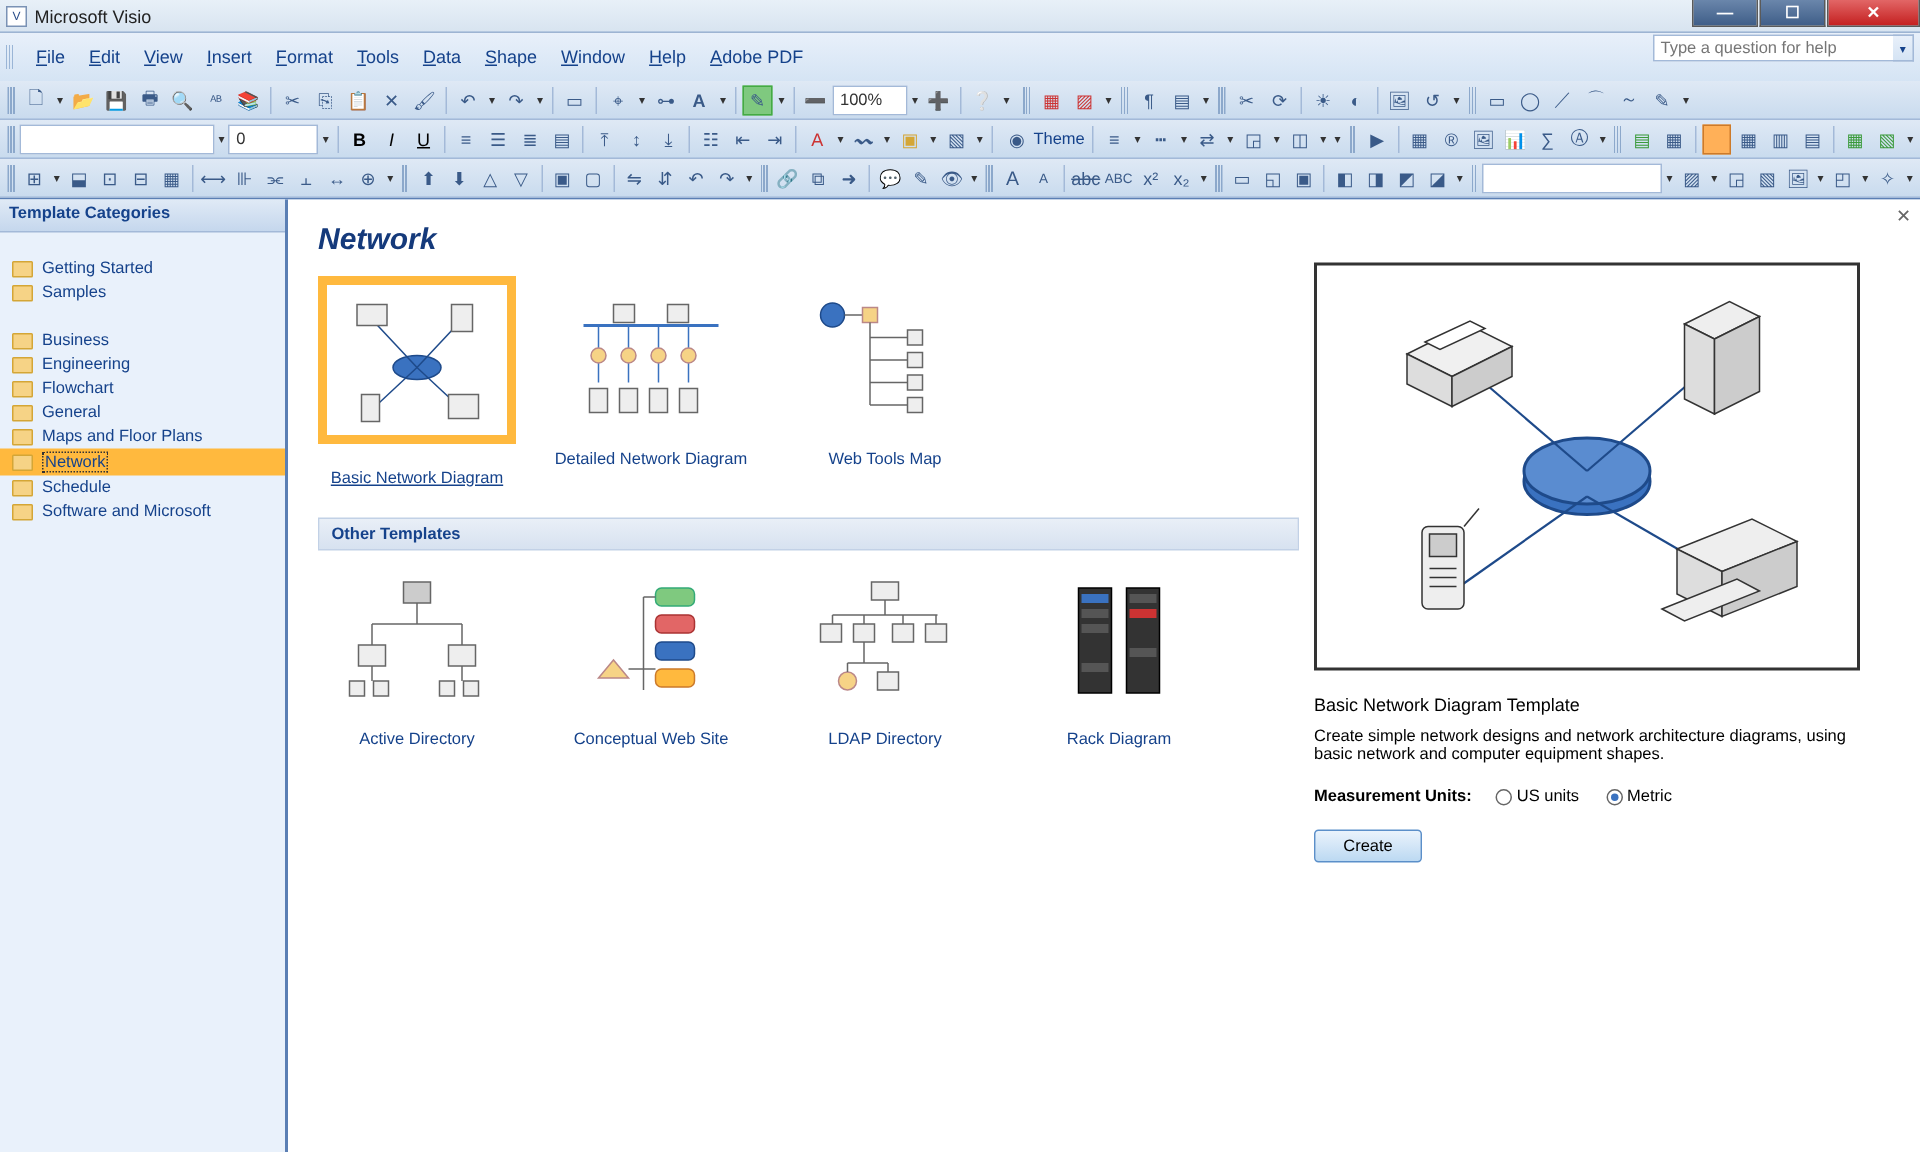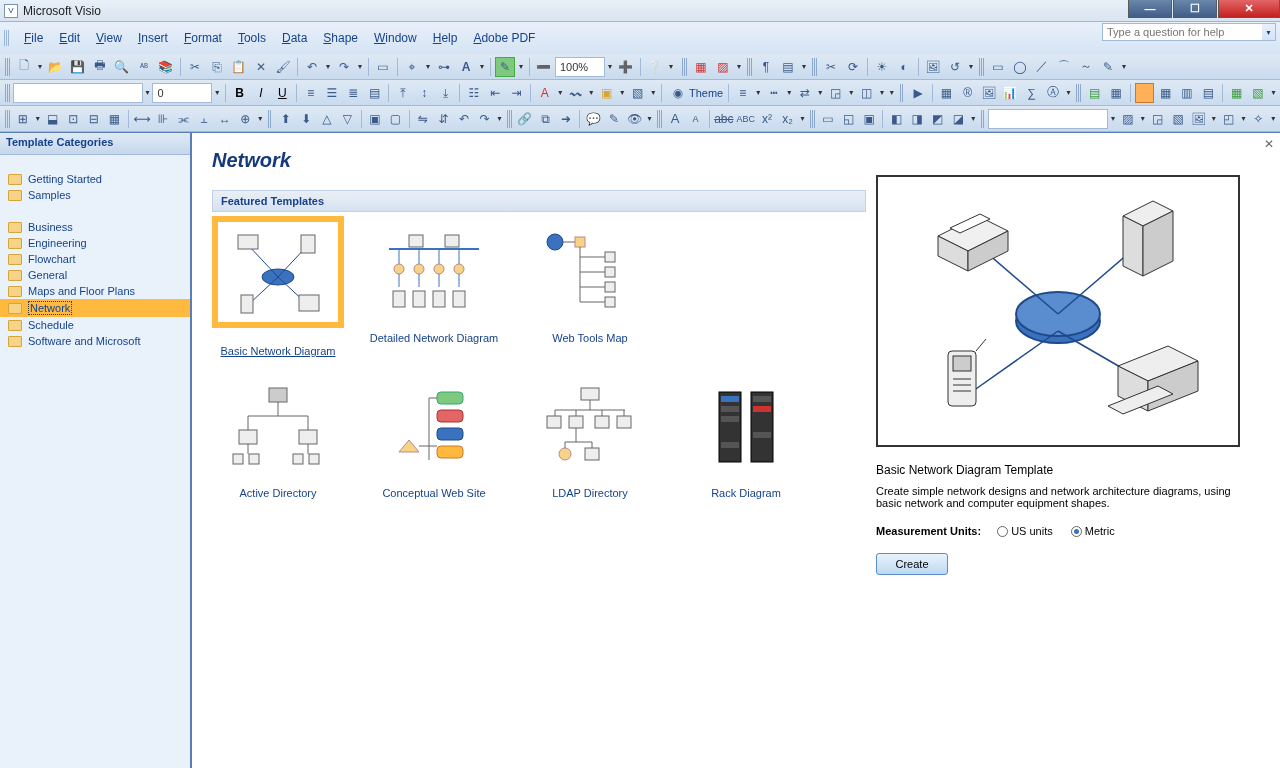--- a/index.html
+++ b/index.html
@@ -496,21 +496,20 @@
         </div>
     </div>
   </div>
 
   <div class="content">
     <span class="content-close">✕</span>
     <div class="content-inner">
       <div class="templates-col">
         <div class="page-title">Network</div>
 
-        <div class="section-header">Featured Templates</div>
         <div class="template-grid">
           <div class="template-item selected">
             <div class="template-thumb">
               <svg width="110" height="90" viewBox="0 0 110 90">
                 <ellipse cx="55" cy="50" rx="16" ry="8" fill="#3a72c0" stroke="#1e4a8a"></ellipse>
                 <line x1="55" y1="50" x2="25" y2="18" stroke="#1e4a8a"></line>
                   <rect x="15" y="8" width="20" height="14" fill="#eee" stroke="#666"></rect>
                 <line x1="55" y1="50" x2="85" y2="18" stroke="#1e4a8a"></line>
                   <rect x="78" y="8" width="14" height="18" fill="#eee" stroke="#666"></rect>
                 <line x1="55" y1="50" x2="25" y2="78" stroke="#1e4a8a"></line>
@@ -557,20 +556,21 @@
                 <line x1="45" y1="60" x2="70" y2="60" stroke="#666"></line>
                   <rect x="70" y="55" width="10" height="10" fill="#eee" stroke="#666"></rect>
                 <line x1="45" y1="75" x2="70" y2="75" stroke="#666"></line>
                   <rect x="70" y="70" width="10" height="10" fill="#eee" stroke="#666"></rect>
               </svg>
             </div>
             <div class="template-label">Web Tools Map</div>
           </div>
         </div>
 
+        <div class="section-header">Other Templates</div>
         <div class="template-grid">
           <div class="template-item">
             <div class="template-thumb">
               <svg width="110" height="90" viewBox="0 0 110 90">
                 <rect x="46" y="6" width="18" height="14" fill="#ccc" stroke="#666"></rect>
                 <line x1="55" y1="20" x2="55" y2="34" stroke="#666"></line>
                   <line x1="25" y1="34" x2="85" y2="34" stroke="#666"></line>
                 <line x1="25" y1="34" x2="25" y2="48" stroke="#666"></line>
                   <line x1="85" y1="34" x2="85" y2="48" stroke="#666"></line>
                 <rect x="16" y="48" width="18" height="14" fill="#eee" stroke="#666"></rect>

